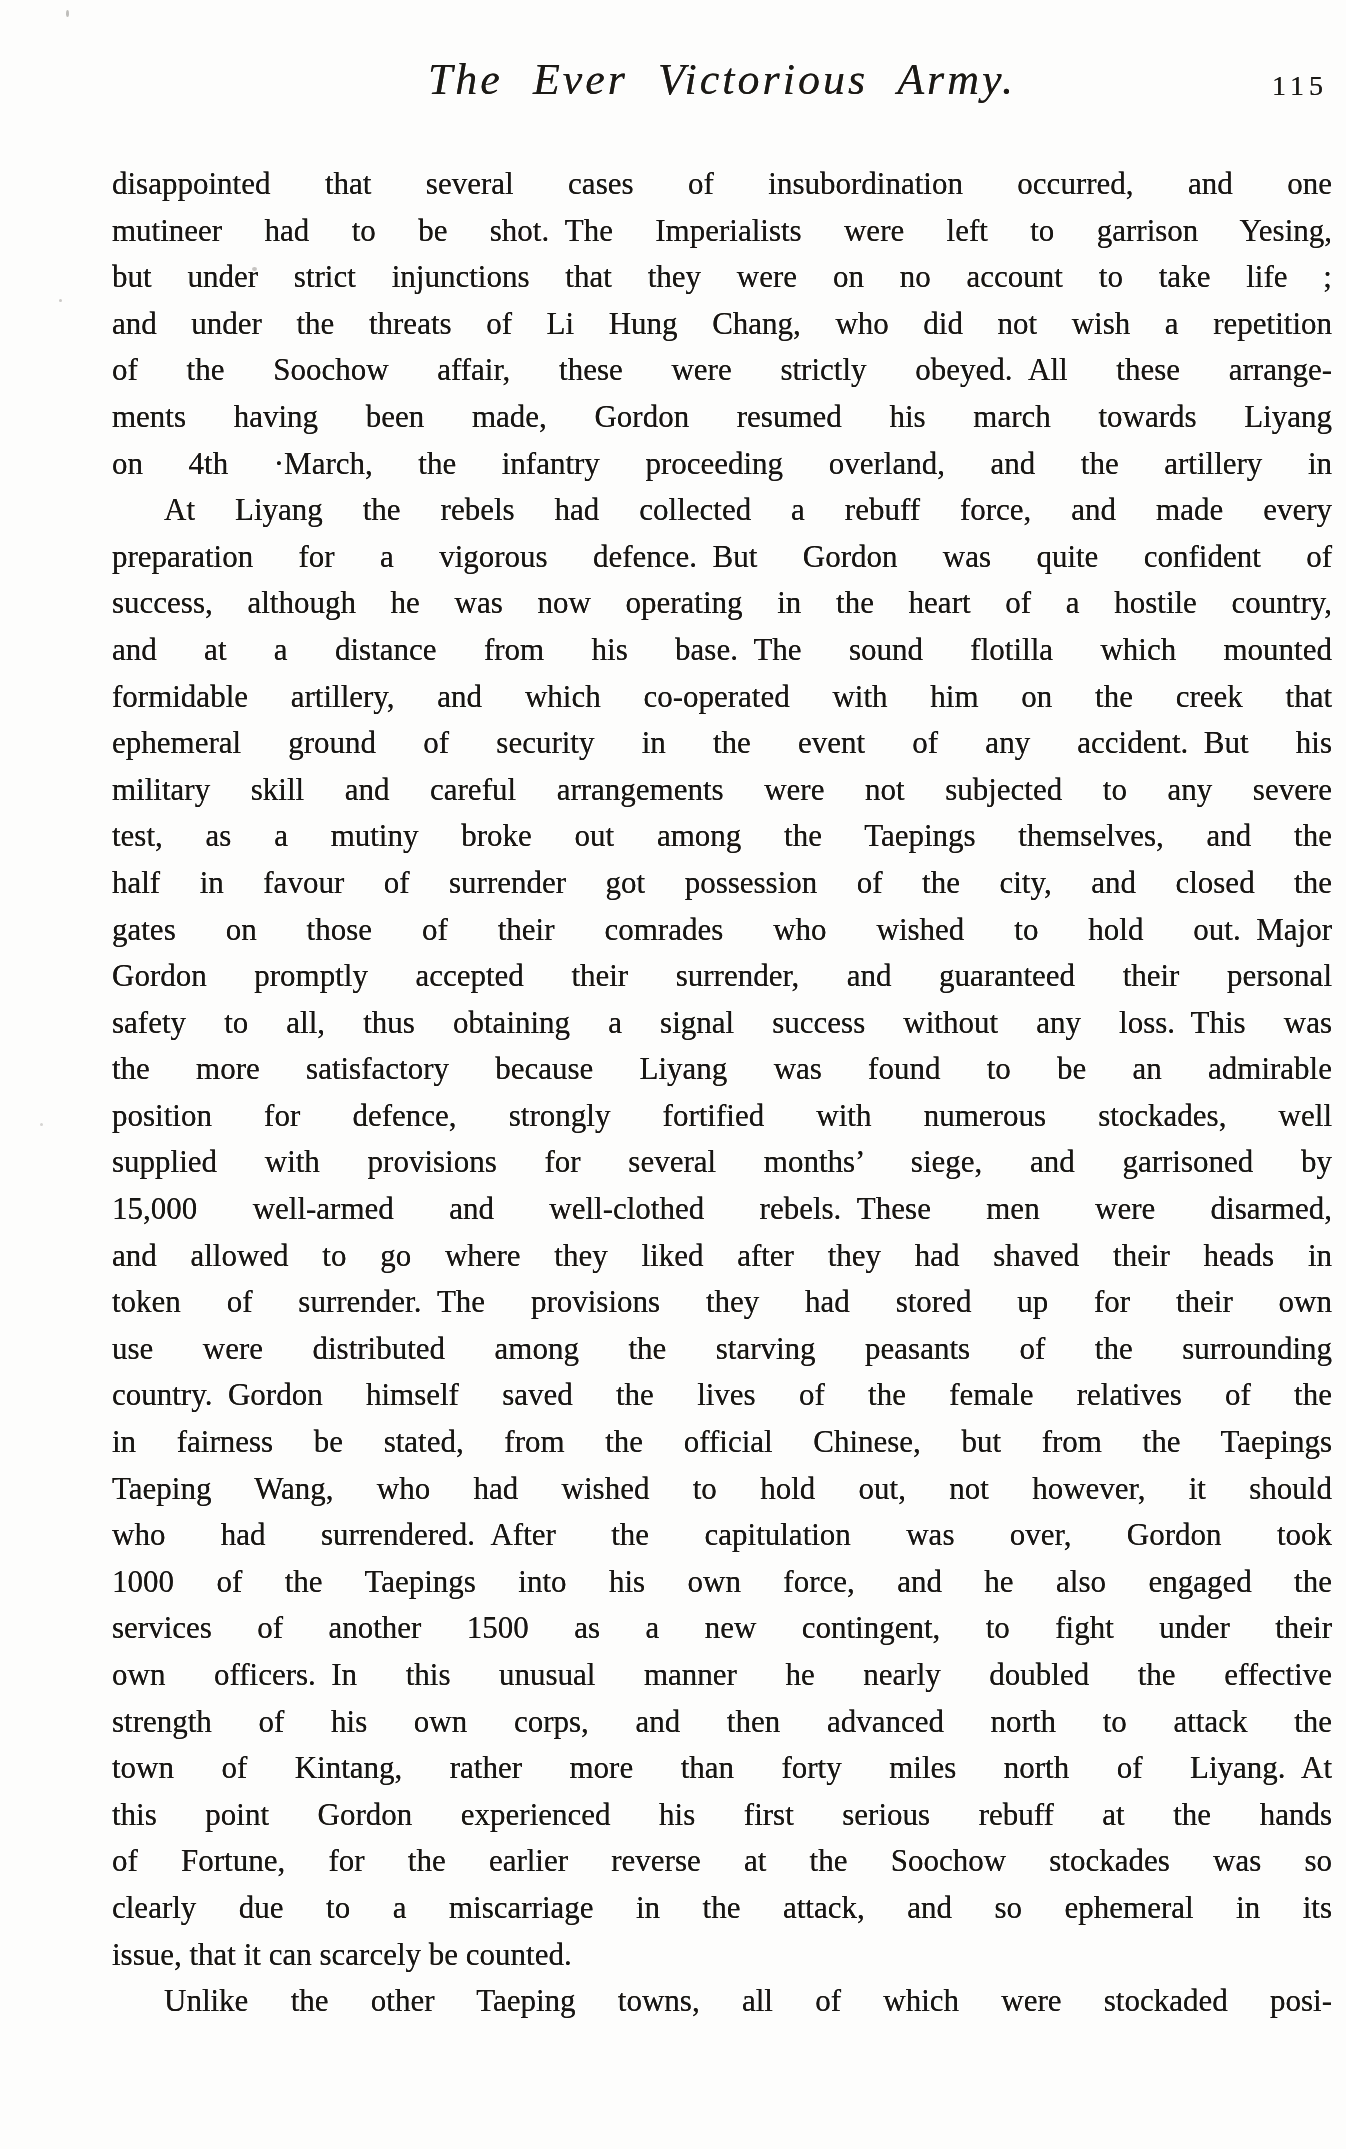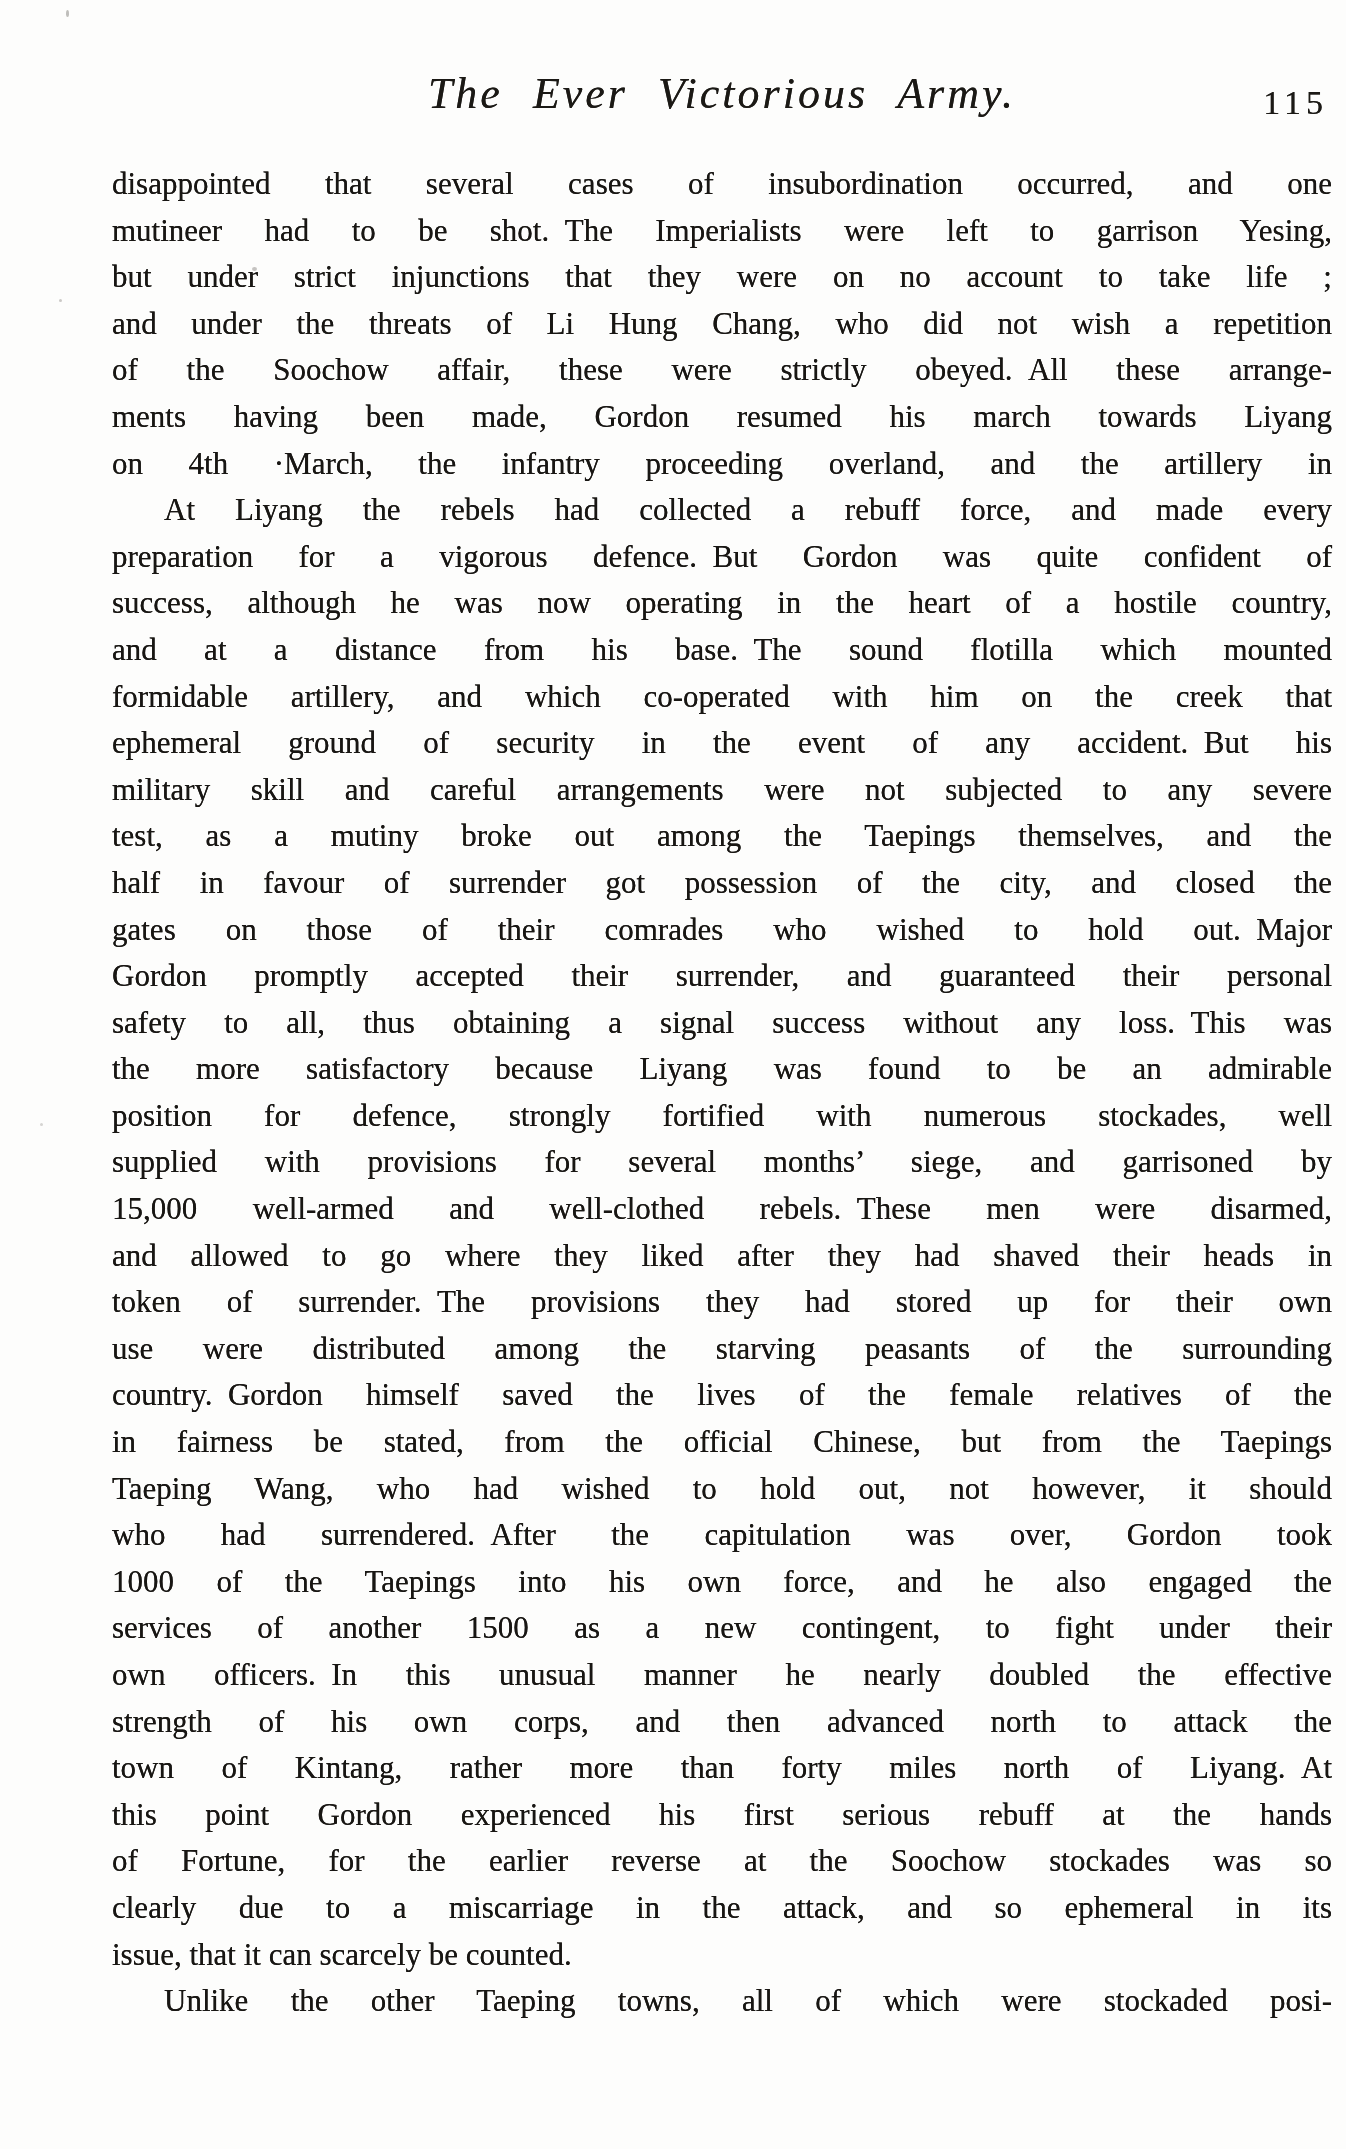--- a/index.html
+++ b/index.html
@@ -11,38 +11,38 @@
     color: #181613;
     overflow: hidden;
   }
   .page {
     position: absolute;
     inset: 0;
   }
   .page-header {
     position: absolute;
     left: 112px;
-    top: 68px;
+    top: 54px;
     width: 1220px;
     height: 74px;
   }
   .header-title {
     text-align: center;
     font-style: italic;
     font-size: 44px;
     letter-spacing: 3px;
     word-spacing: 16px;
     color: #1b1915;
     text-shadow: 0 0 0.6px rgba(20,18,15,0.85);
   }
   .page-number {
     position: absolute;
     right: 4px;
     top: 16px;
-    font-size: 34px;
+    font-size: 28px;
     letter-spacing: 5px;
     color: #1b1915;
     text-shadow: 0 0 0.5px rgba(20,18,15,0.85);
   }
   .page-body {
     position: absolute;
     left: 112px;
     top: 161px;
     width: 1220px;
   }

